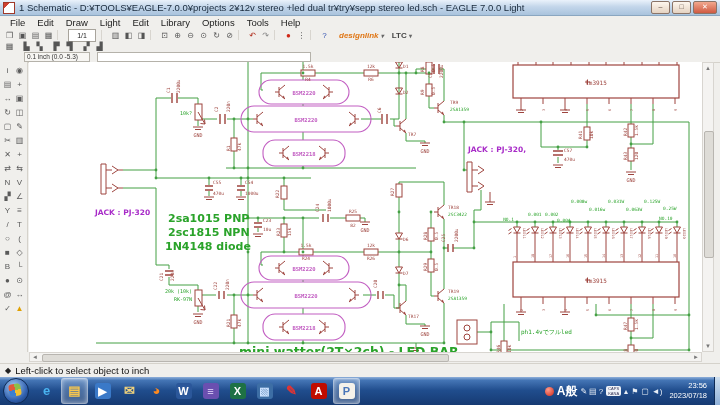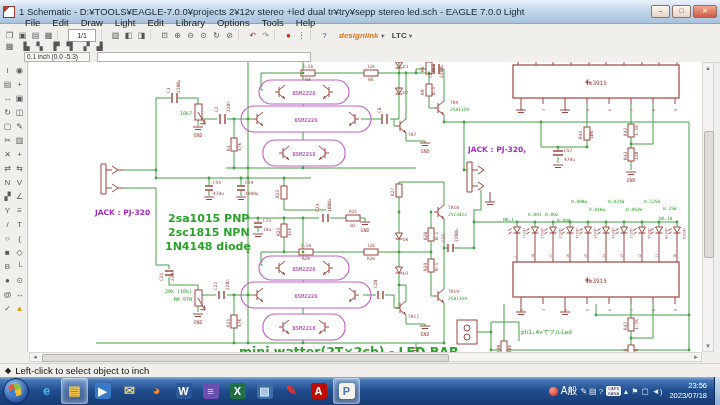--- a/index.html
+++ b/index.html
@@ -1,25 +1,25 @@
 <!DOCTYPE html>
 <html><head>
 <meta charset="utf-8">
 <style>
   html,body{margin:0;padding:0}
   .win{position:relative;width:720px;height:405px;font-family:"Liberation Sans",sans-serif;background:#f0efec;overflow:hidden}
   
-  .titlebar{position:absolute;left:0;top:0;right:0;height:24px;background:linear-gradient(#eaf2fb,#c3d6ea 45%,#a9c3dd);display:flex;align-items:center;padding:0 3px;gap:4px;border-bottom:1px solid #8aa6c0;box-sizing:border-box}
+  .titlebar{position:absolute;left:0;top:0;right:0;height:16px;background:linear-gradient(#eaf2fb,#c3d6ea 45%,#a9c3dd);display:flex;align-items:center;padding:0 3px;gap:4px;border-bottom:1px solid #8aa6c0;box-sizing:border-box}
   .ticon{width:10px;height:10px;background:linear-gradient(135deg,#d04030 0 30%,#fff 30%);border:1px solid #a03828;flex:none}
   .ttext{font-size:9.5px;color:#17283a;white-space:nowrap;overflow:hidden;flex:1}
   .wbtns{display:flex;gap:2px;flex:none}
   .wbtn{width:17px;height:11px;border:1px solid #8a7468;border-radius:2px;font-size:7px;line-height:10px;text-align:center;color:#5a4a42;background:linear-gradient(#fdf6ee,#e5d3c2)}
   .wbtn.close{background:linear-gradient(#f2a88e,#cf5a42);color:#fff;width:22px}
   
-  .menubar{position:absolute;top:16px;left:0;right:0;height:13px;display:flex;padding-left:19px;font-size:9.5px;color:#222;align-items:center}
+  .menubar{position:absolute;top:16px;left:0;right:0;height:13px;display:flex;padding-left:4px;font-size:9.5px;color:#222;align-items:center}
   .mitem{padding:0 6px}
   .tb1{position:absolute;top:29px;left:0;right:0;height:12px;display:flex;align-items:center;padding-left:3px}
   .tb2{position:absolute;top:41px;left:0;right:0;height:11px;display:flex;align-items:center;padding-left:3px}
   .tbtn{width:13px;height:11px;font-size:8px;line-height:11px;text-align:center;color:#555;flex:none}
   .tbtn.sheet{width:26px;border:1px solid #a8a49c;background:#fff;font-size:7px;margin:0 3px;color:#222}
   .tsep{width:5px;height:10px;border-left:1px solid #d8d5cf;margin:0 2px;flex:none}
   .dlink{font-size:8px;font-style:italic;font-weight:bold;color:#e07818;margin-left:8px}
   .ltc{font-size:8px;font-weight:bold;color:#444;margin-left:8px}
   .drop{font-size:6px;color:#666}
   .coordrow{position:absolute;top:52px;left:0;right:0;height:10px;border-bottom:1px solid #d5d2cb}
@@ -43,21 +43,21 @@
   .taskbar{position:absolute;left:0;top:377px;width:720px;height:28px;background:linear-gradient(#8fb0da 0%,#4475b5 12%,#204d8d 48%,#163a72 100%);display:flex;align-items:center}
   .orb{width:24px;height:24px;margin:0 4px 0 3px;border-radius:50%;background:radial-gradient(circle at 40% 32%,#a6cdf4,#2f5fae 62%,#143062);border:1px solid #0e2a55;position:relative;flex:none}
   .flagq{position:absolute;left:5px;top:5px;width:12px;height:12px;border-radius:3px;background:conic-gradient(#8cc04a 0 25%,#f0c030 0 50%,#3a7fd0 0 75%,#e05a3a 0);transform:rotate(-10deg)}
   .apps{display:flex;align-items:center}
   .app{width:25px;height:24px;display:flex;align-items:center;justify-content:center;border-radius:3px;margin:0 1px;flex:none}
   .app.open{background:rgba(255,255,255,.20);border:1px solid rgba(255,255,255,.45);box-shadow:inset 0 0 5px rgba(255,255,255,.55)}
   .ag{font-size:13px;font-weight:bold;line-height:16px}
   .ag.tile{width:16px;height:16px;border-radius:3px;text-align:center;font-size:11px}
   .tray{margin-left:auto;display:flex;align-items:center;gap:3px}
   .ball{width:9px;height:9px;border-radius:50%;background:radial-gradient(circle at 35% 30%,#ff9a8a,#d02818);flex:none}
-  .ime{font-size:10px;color:#fff;font-weight:normal}
+  .ime{font-size:12px;color:#fff;font-weight:bold}
   .trayico{font-size:8px;color:#e8eef6}
   .kbox{width:15px;height:10px;background:#eef2f8;border-radius:2px;font-size:4px;line-height:5px;text-align:center;color:#335}
   .clock{font-size:7.5px;color:#fff;text-align:right;line-height:1.3;padding:0 4px}
   .showdesk{width:5px;height:28px;background:linear-gradient(#cfe0f0,#8fb0d8);border-left:1px solid #0e2a55;flex:none}
   
   .net{stroke:#44a044;stroke-width:1;fill:none}
   .ps{stroke:#9e443e;stroke-width:1;fill:none}
   .psf{stroke:#9e443e;stroke-width:1;fill:#fff}
   .cp{stroke:#9e443e;stroke-width:1.4;fill:none}
   .oval{stroke:#c25ec2;stroke-width:1.1;fill:none}

